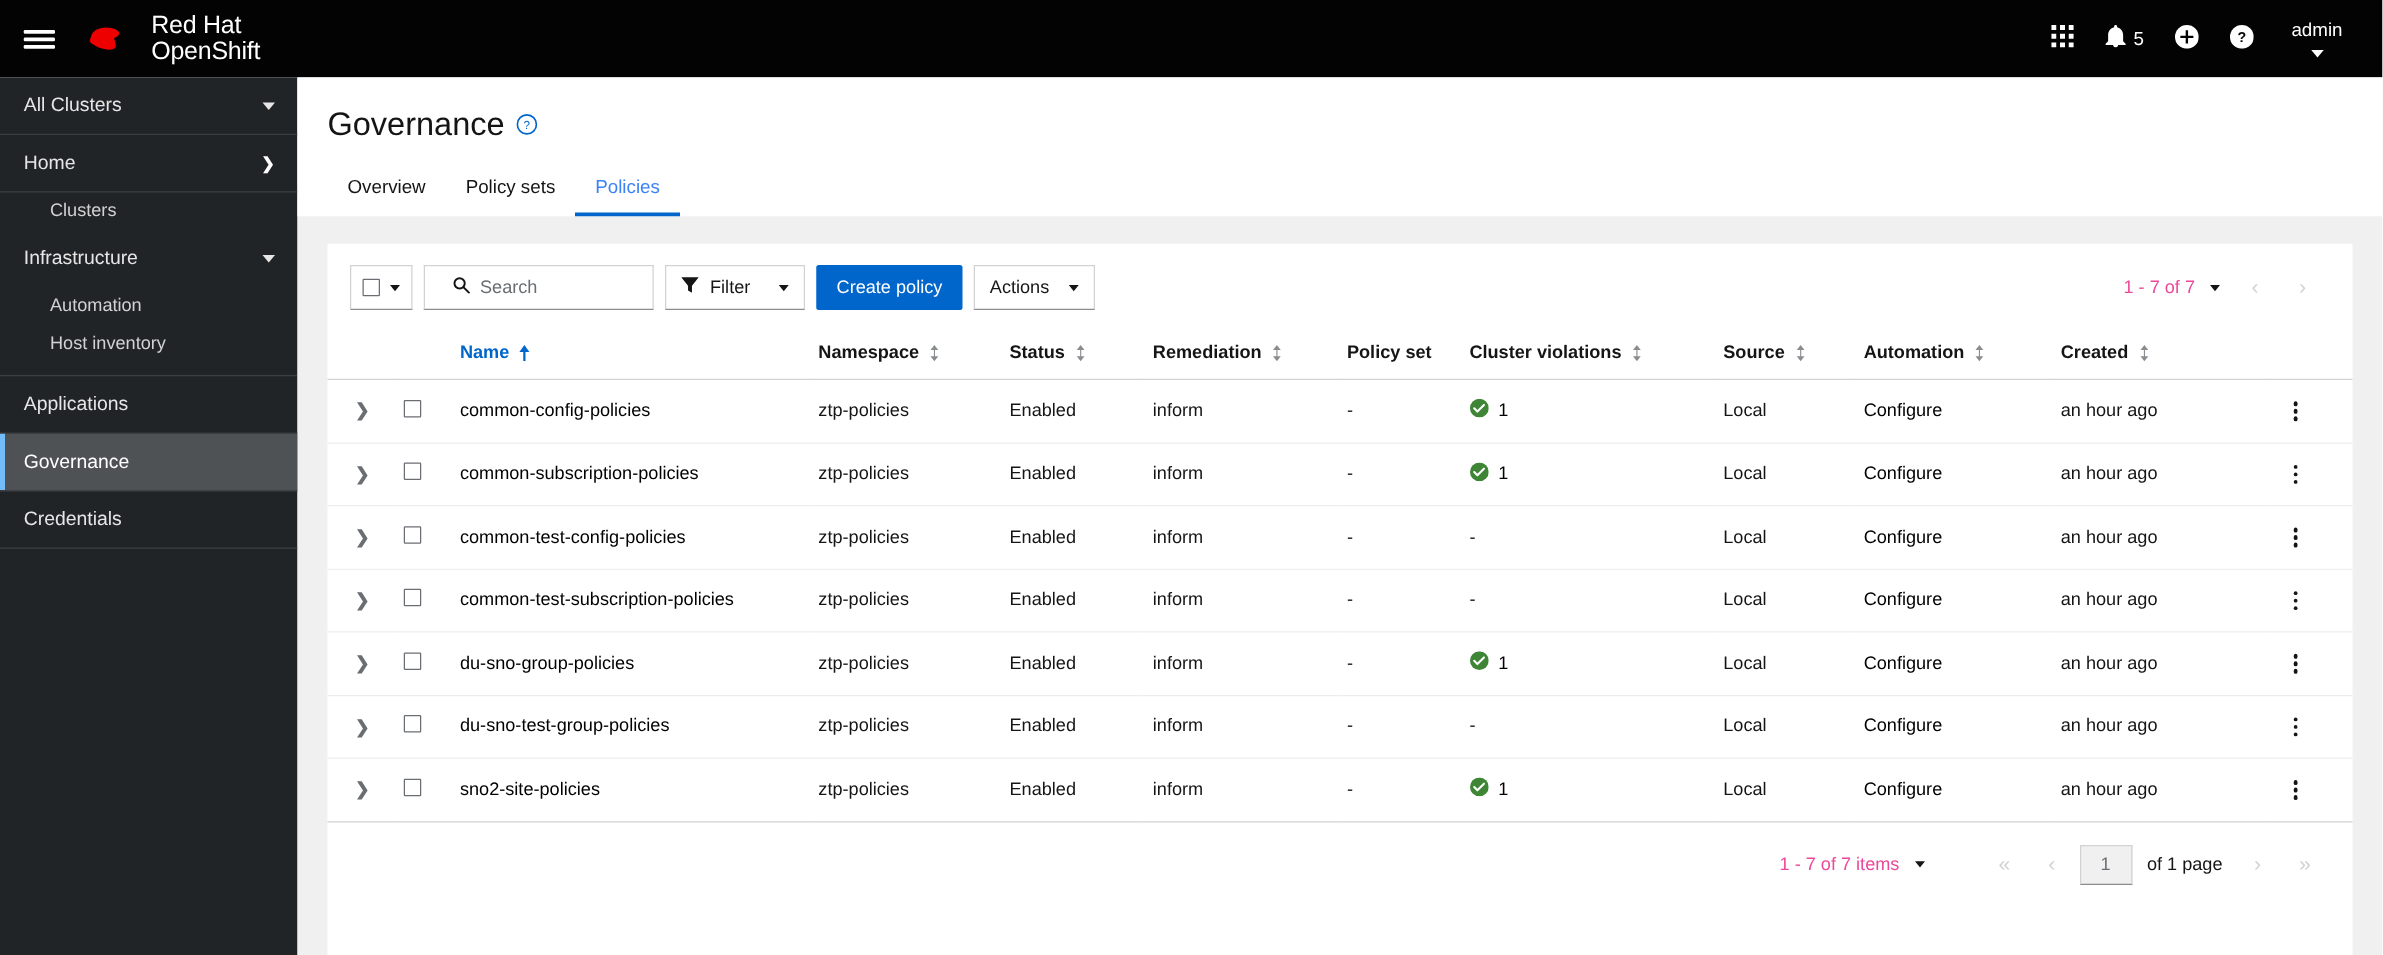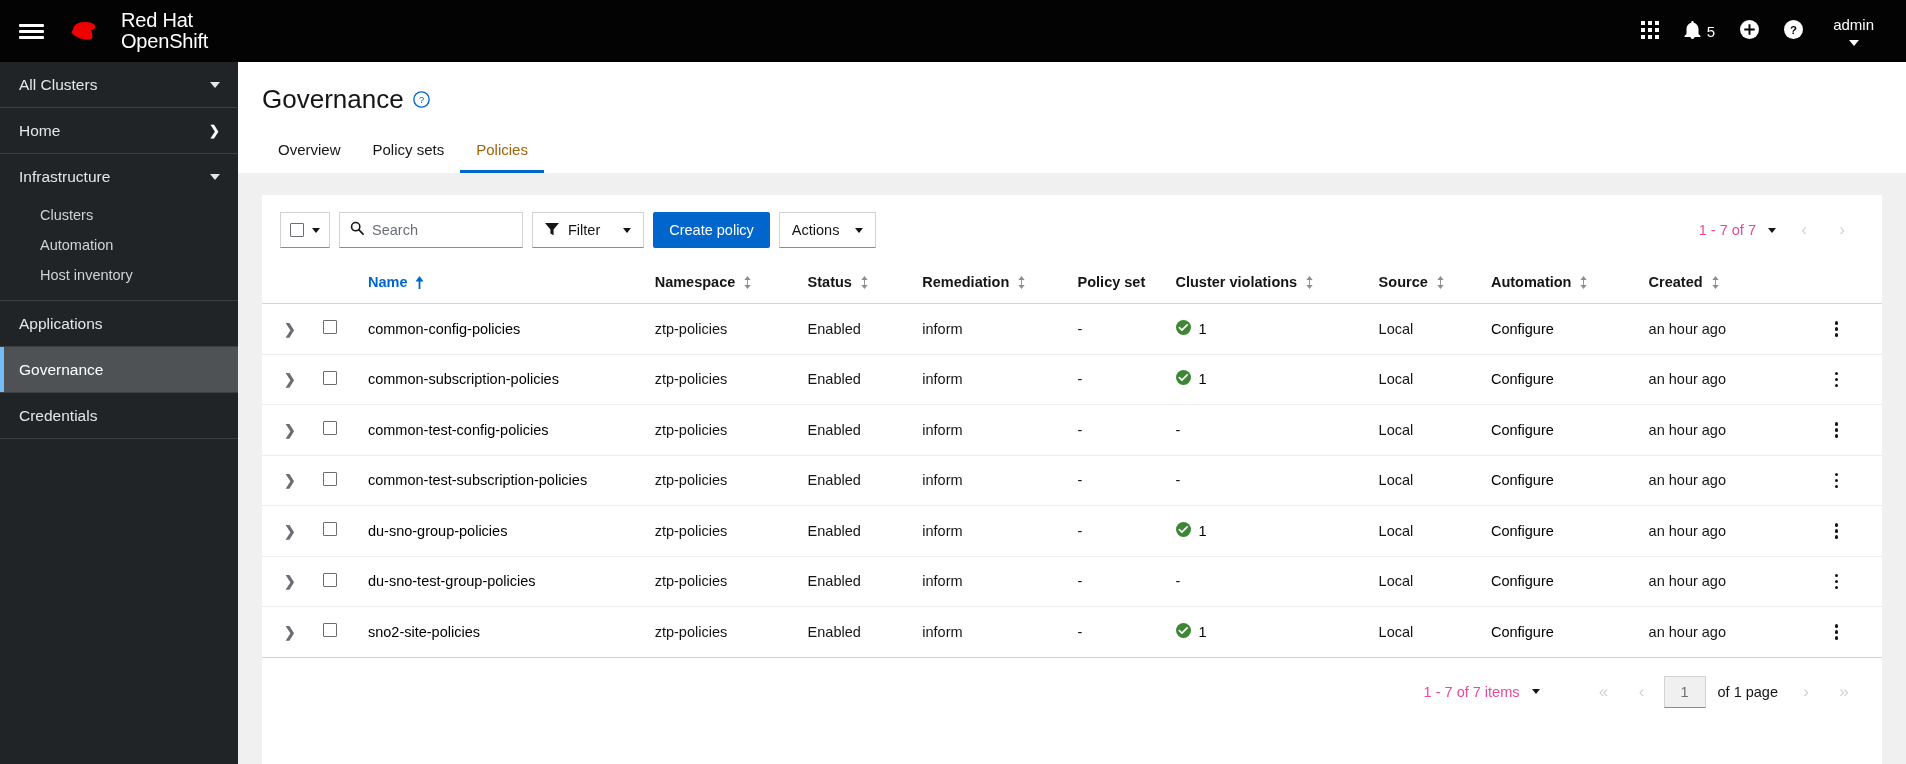--- a/index.html
+++ b/index.html
@@ -58,40 +58,40 @@
   .main { flex: 1; min-width: 0; background: #f0f0f0; display: flex; flex-direction: column; }
   .page-head { background: #fff; padding: 22px 24px 0 24px; }
   .page-title-row { display: flex; align-items: center; gap: 9px; }
   .page-title { font-size: 26px; font-weight: 400; color: #151515; }
   .help-icon { color: #06c; display: flex; align-items: center; cursor: pointer; }
   .tabs { display: flex; gap: 0; margin-top: 16px; }
   .tab {
     padding: 10px 16px 12px 16px; font-size: 15px; color: #151515;
     cursor: pointer; border-bottom: 3px solid transparent; position: relative;
   }
-  .tab.active { color: #a16207; border-bottom-color: #06c; }
+  .tab.active { color: #3b82f6; border-bottom-color: #06c; }
 
   
   .content-wrap { flex: 1; padding: 22px 24px 0 24px; min-height: 0; }
   .card { background: #fff; height: 100%; display: flex; flex-direction: column; }
 
   .toolbar { display: flex; align-items: center; gap: 9px; padding: 17px 18px 17px 18px; }
   .cb-dropdown {
     display: flex; align-items: center; gap: 8px; height: 36px;
     border: 1px solid #d2d2d2; border-bottom: 1px solid #8a8d90;
     background: #fff; padding: 0 9px; cursor: pointer;
   }
   .chk {
     width: 14px; height: 14px; border: 1px solid #6a6e73; background: #fff;
     display: inline-block; border-radius: 1px;
   }
   .mini-caret { width: 0; height: 0; border-left: 4.5px solid transparent; border-right: 4.5px solid transparent; border-top: 5.5px solid #151515; }
   .search-box {
     display: flex; align-items: center; gap: 8px; height: 36px; width: 184px;
-    border: 1px solid #d2d2d2; border-bottom: 1px solid #8a8d90; padding: 0 10px; background: #fff;
+    border: 1px solid #d2d2d2; border-bottom: 1px solid #8a8d90; padding: 0 22px; background: #fff;
   }
   .search-box input {
     border: none; outline: none; font-size: 14.5px; width: 100%;
     font-family: "Liberation Sans", sans-serif; color: #151515; background: transparent;
   }
   .search-box input::placeholder { color: #6a6e73; }
   .filter-btn {
     display: flex; align-items: center; gap: 9px; height: 36px;
     border: 1px solid #d2d2d2; border-bottom: 1px solid #8a8d90;
     background: #fff; padding: 0 12px; font-size: 14.5px; cursor: pointer; color: #151515;
@@ -236,26 +236,26 @@
       <span class="label">All Clusters</span>
       <span class="caret-down"></span>
     </div>
 
     <div class="nav-item">
       <span class="label">Home</span>
       <span class="chev rightc">❯</span>
     </div>
 
     <div class="nav-group">
+      <div class="nav-item sub">
+        <span class="label">Clusters</span>
+      </div>
       <div class="nav-item">
         <span class="label">Infrastructure</span>
         <span class="caret-down"></span>
-      </div>
-      <div class="nav-item sub">
-        <span class="label">Clusters</span>
       </div>
       <div class="nav-item sub">
         <span class="label">Automation</span>
       </div>
       <div class="nav-item sub">
         <span class="label">Host inventory</span>
       </div>
     </div>
 
     <div class="nav-item">

